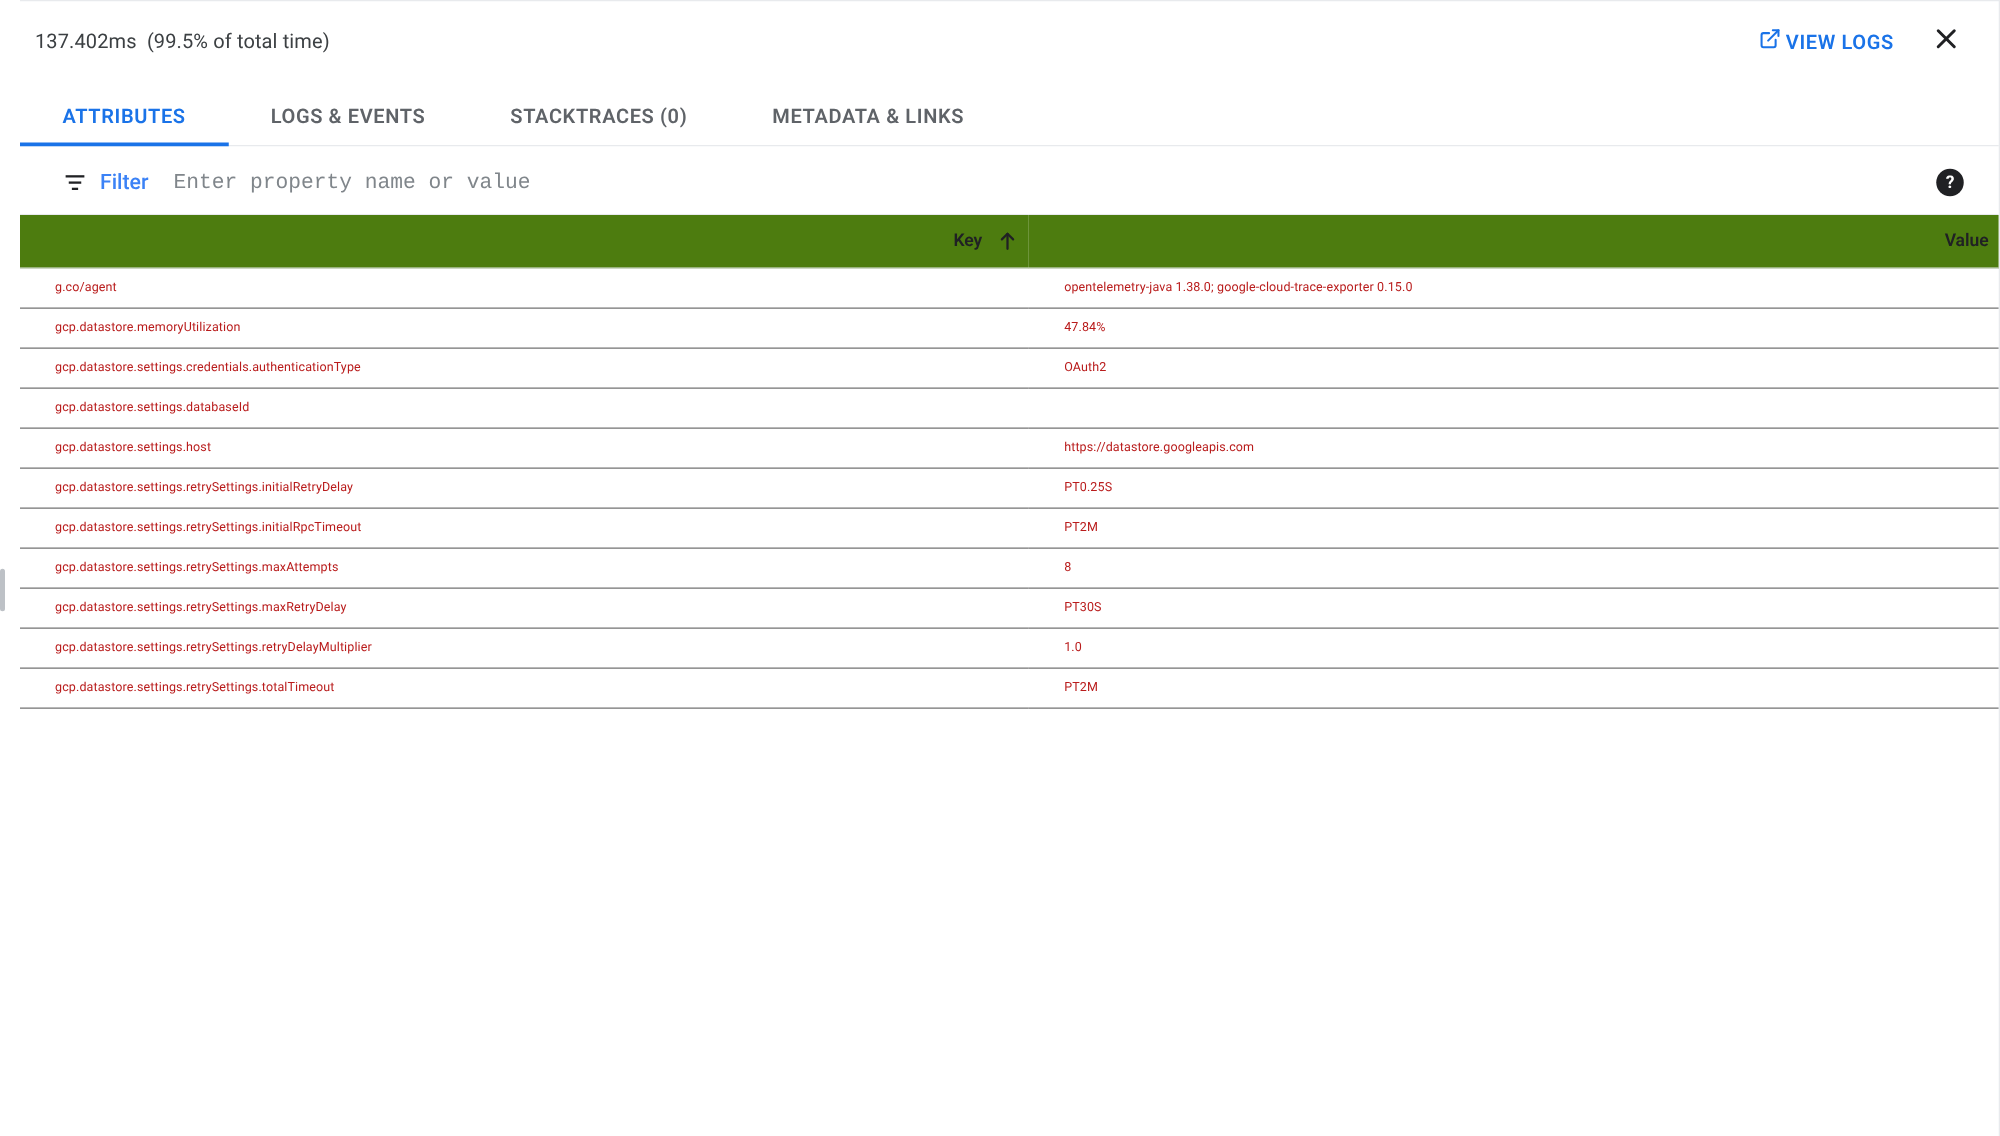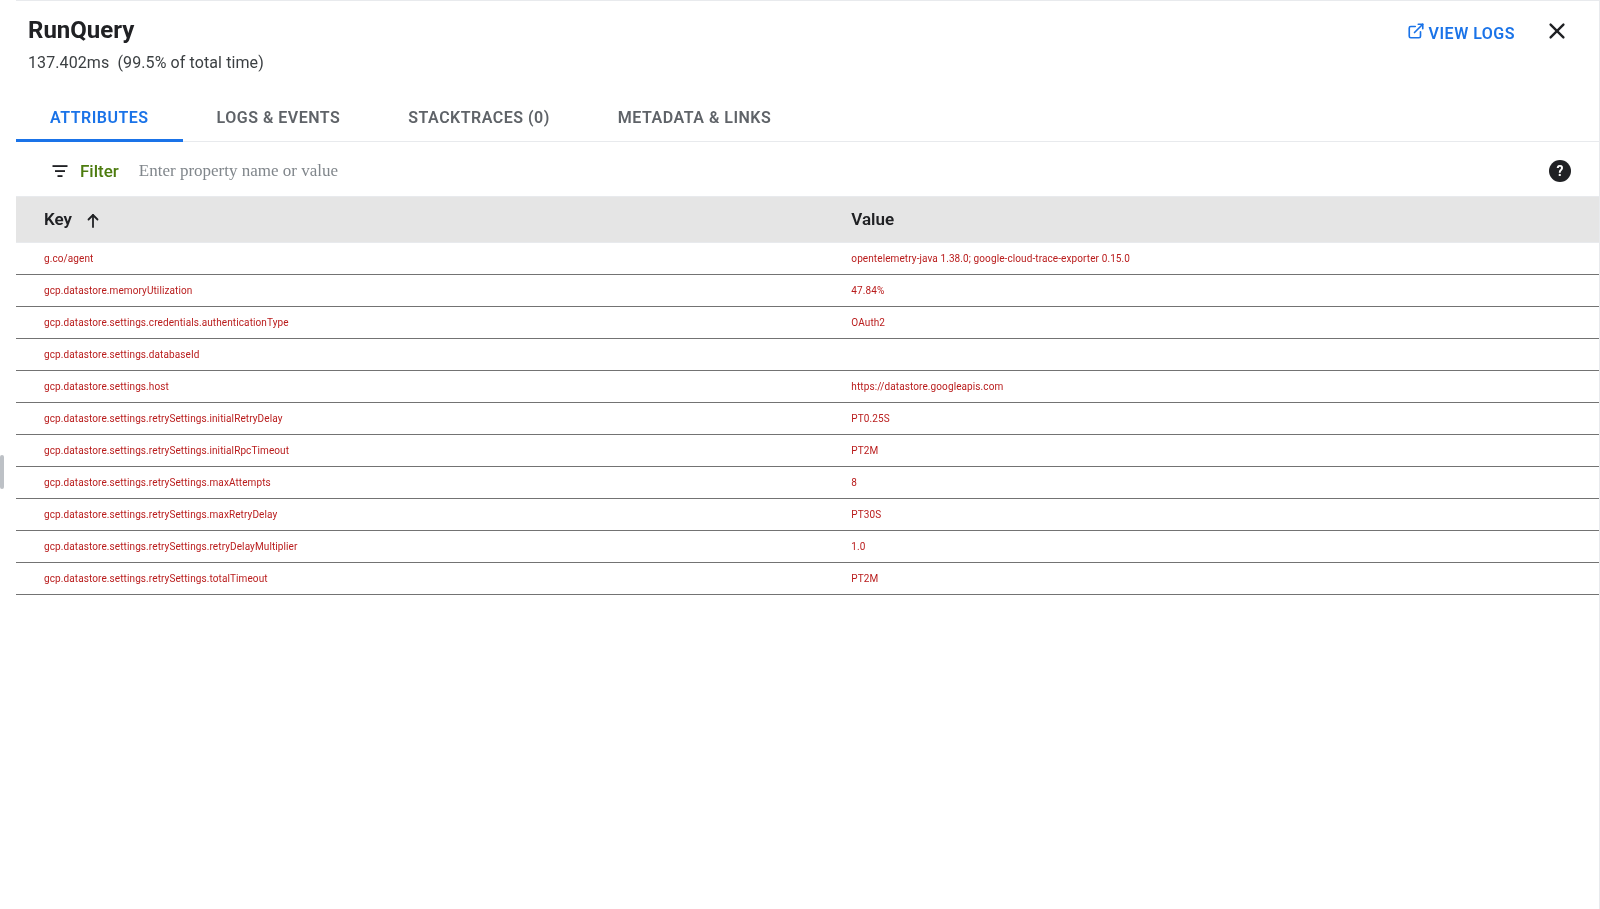--- a/index.html
+++ b/index.html
@@ -115,30 +115,30 @@
       display: flex;
       align-items: center;
     }
     .filter-icon svg {
       width: 20px;
       height: 20px;
     }
     .filter-label {
       font-size: 17px;
       font-weight: 500;
-      color: #4d7c0f;
+      color: #3b82f6;
       margin-right: 20px;
     }
     .filter-input {
       flex: 1;
       border: none;
       outline: none;
       font-size: 17px;
       color: #5f6368;
-      font-family: Liberation Serif, serif;
+      font-family: Liberation Mono, monospace;
       background: transparent;
     }
     .filter-input::placeholder {
       color: #80868b;
     }
     .help-btn {
       cursor: pointer;
       display: flex;
       align-items: center;
       justify-content: center;
@@ -152,26 +152,26 @@
     }
     .table-wrapper {
       overflow-y: auto;
       height: calc(100% - 216px);
     }
     .table {
       width: 100%;
       border-collapse: collapse;
     }
     .table thead th {
-      text-align: left;
-      background: #e5e5e5;
+      text-align: right;
+      background: #4d7c0f;
       border-top: 1px solid #e8eaed;
       border-bottom: 1px solid #e8eaed;
       padding: 12px 8px 12px 28px;
-      font-size: 17px;
+      font-size: 14px;
       font-weight: 600;
       color: #202124;
     }
     .table thead th.key-col {
       width: 51%;
     }
     .sort-indicator {
       display: inline-flex;
       align-items: center;
       margin-left: 8px;
@@ -200,21 +200,20 @@
     }
   </style>
 </head>
 <body>
 
 <div class="panel">
   <div class="left-scroll-hint"></div>
 
   <div class="header">
     <div class="header-left">
-      <div class="title">RunQuery</div>
       <div class="subtitle">
         <span>137.402ms</span>&nbsp;&nbsp;<span>(99.5% of total time)</span>
       </div>
     </div>
     <div class="header-actions">
       <div class="view-logs">
         <span>
           <svg viewBox="0 0 24 24" fill="none" stroke="#1a73e8" stroke-width="2.2" stroke-linecap="round" stroke-linejoin="round">
             <path d="M18 13v6a2 2 0 0 1-2 2H5a2 2 0 0 1-2-2V8a2 2 0 0 1 2-2h6"></path>
             <polyline points="15 3 21 3 21 9"></polyline>

